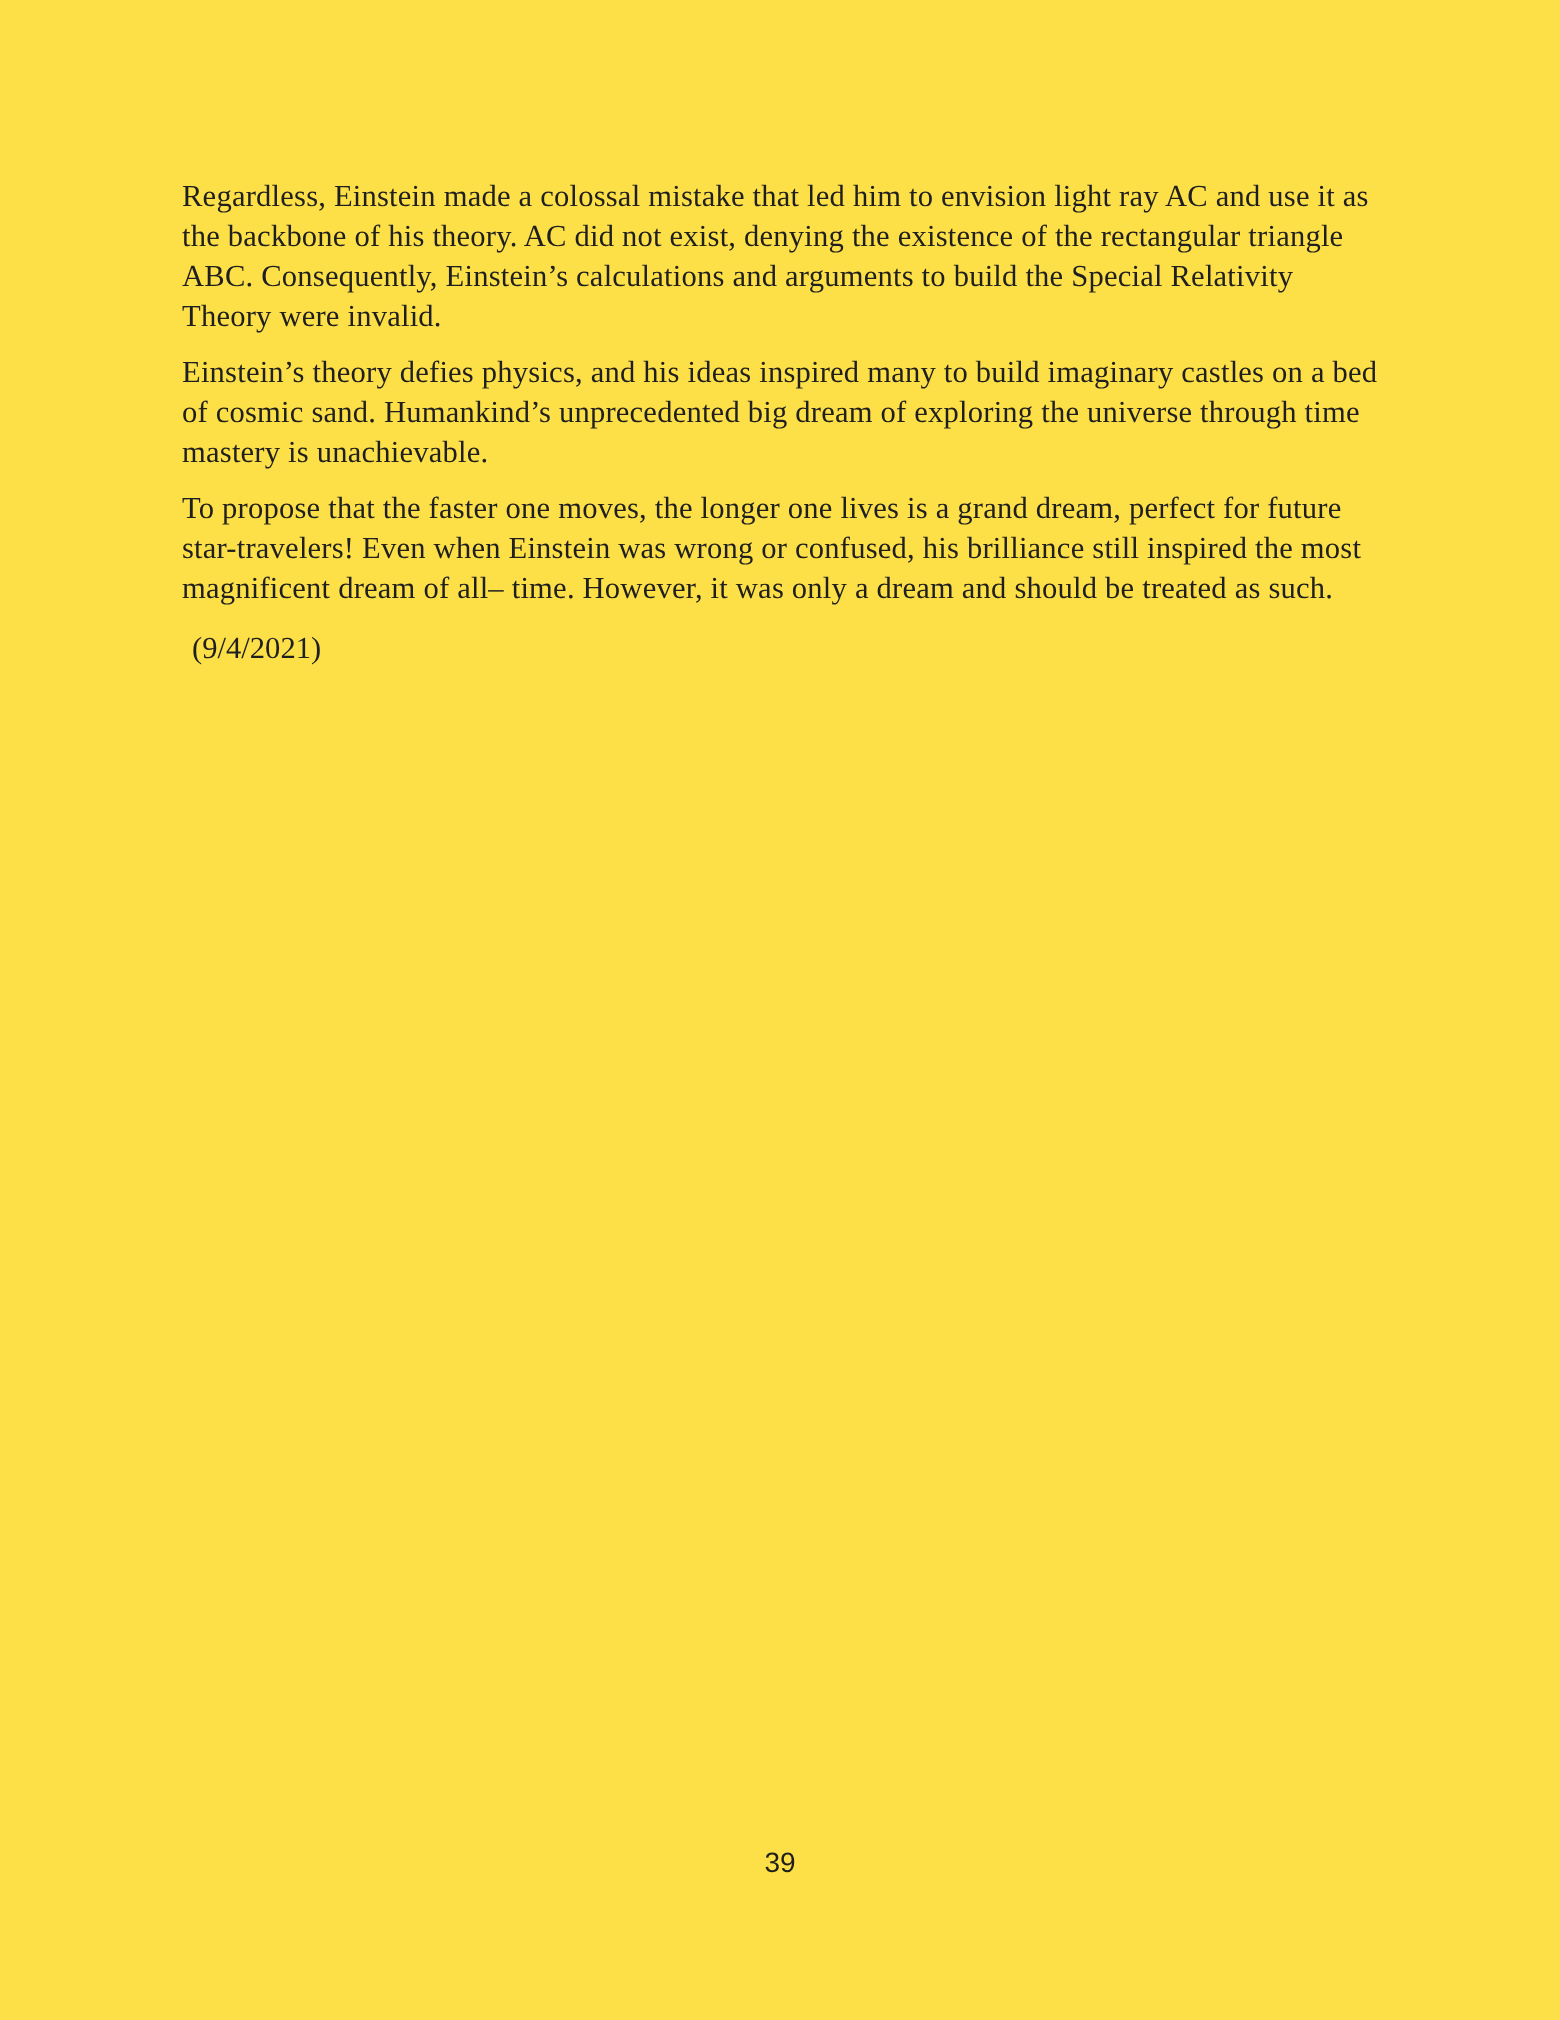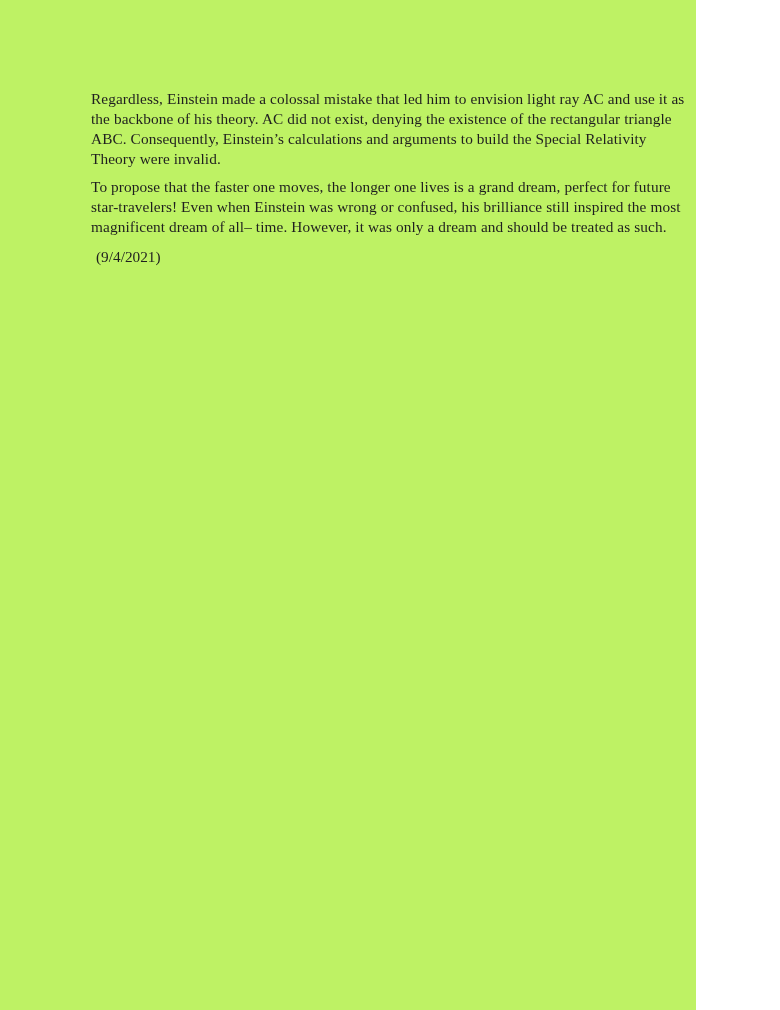--- a/index.html
+++ b/index.html
@@ -2,23 +2,23 @@
 <html><head>
 <meta charset="utf-8">
 <style>
   html, body {
     margin: 0;
     padding: 0;
     background: #ffffff;
   }
   .page {
     position: relative;
-    width: 696px;
+    width: 780px;
     height: 1010px;
-    background: #bef264;
+    background: #fde047;
     overflow: hidden;
     font-family: "Liberation Serif", "DejaVu Serif", serif;
     color: #1f1f1f;
   }
   .content {
     position: absolute;
     left: 91px;
     top: 89px;
     width: 612px;
   }
@@ -49,19 +49,23 @@
 </style>
 </head>
 <body>
 
 <div class="page">
   <div class="content">
     <p class="para">Regardless, Einstein made a colossal mistake that led him to envision light ray AC and use it as
 the backbone of his theory. AC did not exist, denying the existence of the rectangular triangle
 ABC. Consequently, Einstein’s calculations and arguments to build the Special Relativity
 Theory were invalid.</p>
+    <p class="para">Einstein’s theory defies physics, and his ideas inspired many to build imaginary castles on a bed
+of cosmic sand. Humankind’s unprecedented big dream of exploring the universe through time
+mastery is unachievable.</p>
     <p class="para">To propose that the faster one moves, the longer one lives is a grand dream, perfect for future
 star-travelers! Even when Einstein was wrong or confused, his brilliance still inspired the most
 magnificent dream of all– time. However, it was only a dream and should be treated as such.</p>
     <p class="date-line">(9/4/2021)</p>
   </div>
 
+  <div class="footer">39</div>
 </div>
 
 </body></html>

